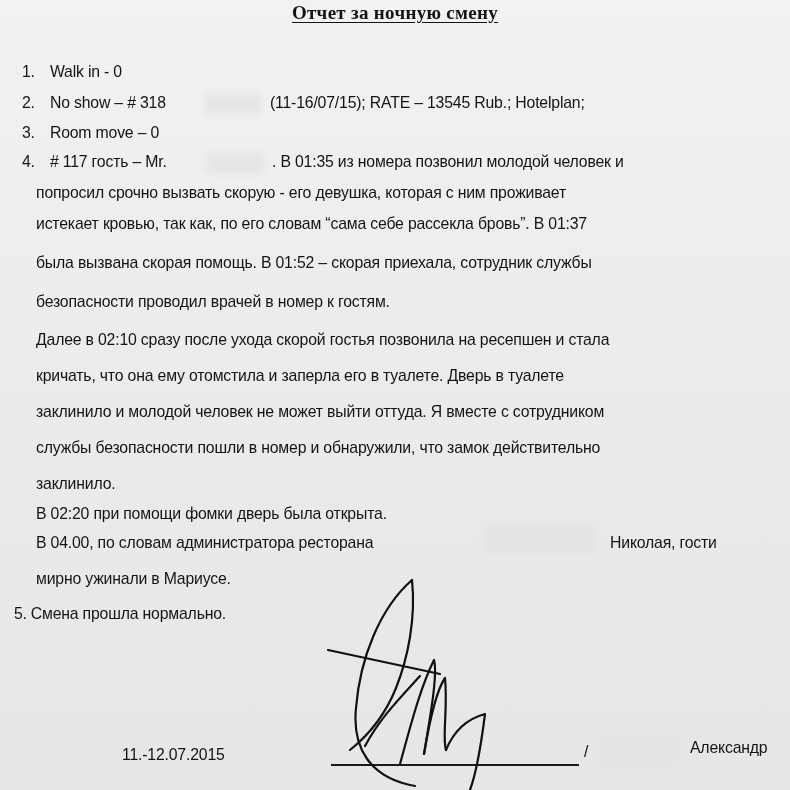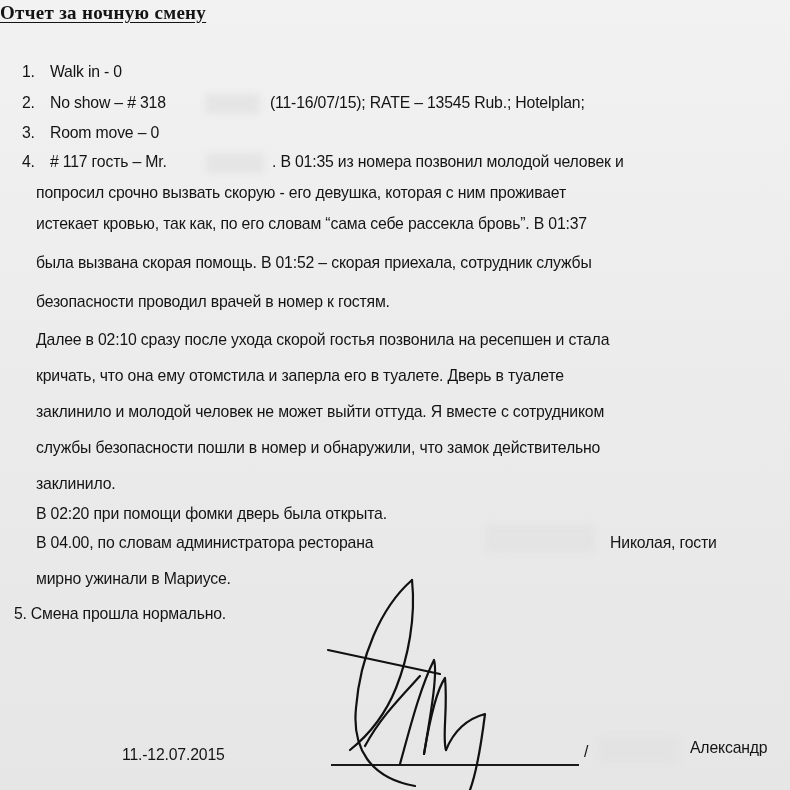--- a/index.html
+++ b/index.html
@@ -17,20 +17,21 @@
     }
     .page {
       position: absolute;
       inset: 0;
     }
     .title {
       position: absolute;
       top: 2px;
       left: 0;
       width: 790px;
+      text-align: center;
       font-family: "Liberation Serif", serif;
       font-weight: bold;
       font-size: 19px;
       text-decoration: underline;
       text-underline-offset: 3px;
       letter-spacing: 0.3px;
     }
     .line {
       position: absolute;
       font-size: 17px;

